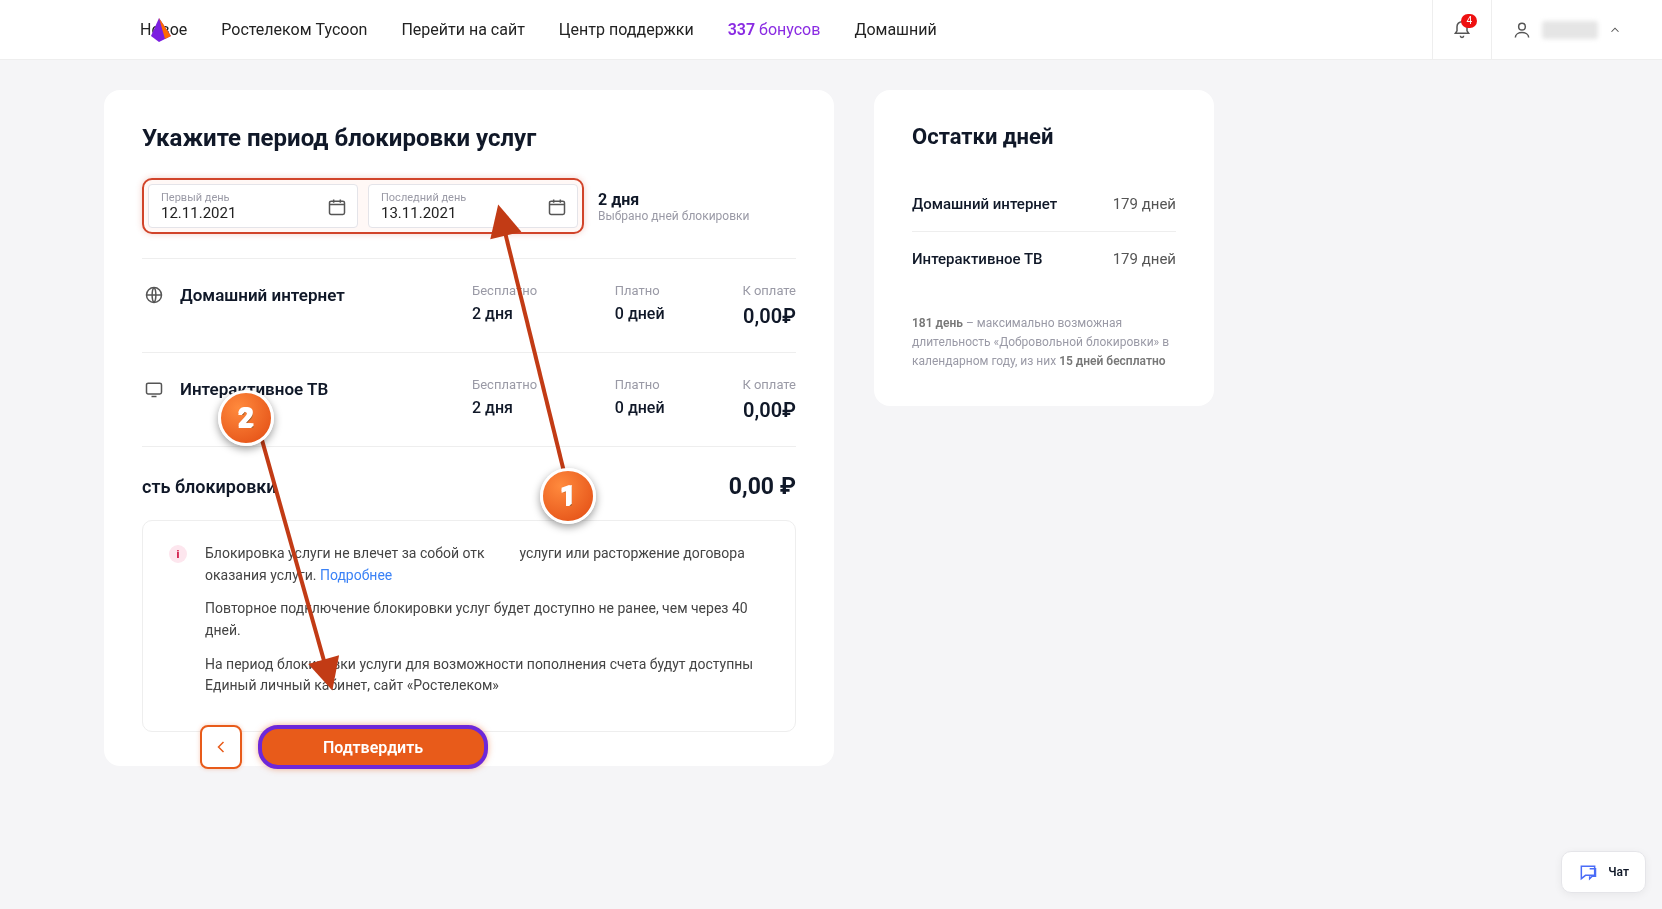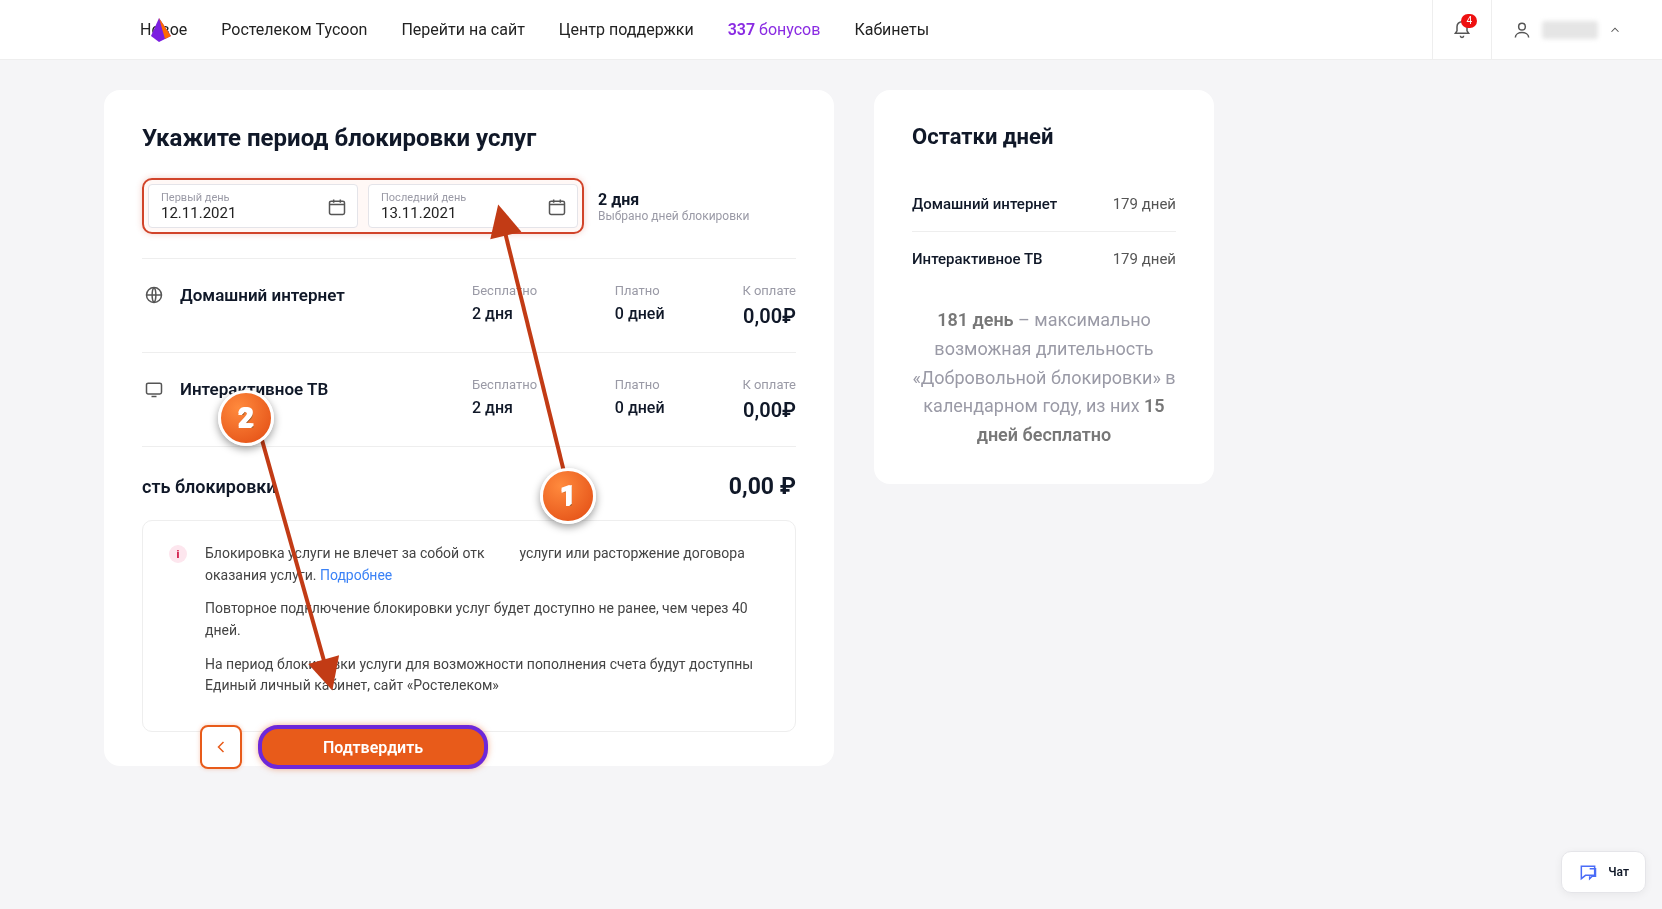--- a/index.html
+++ b/index.html
@@ -59,21 +59,21 @@
 .actions-row { display: flex; gap: 16px; margin-top: 28px; padding-left: 200px; position: absolute; bottom: 140px; left: 0; }
 .back-btn { width: 42px; height: 44px; border: 2px solid #e85b1a; border-radius: 8px; background: #fff; display: flex; align-items: center; justify-content: center; cursor: pointer; box-shadow: 0 0 4px rgba(232,91,26,.3); }
 .confirm-btn { width: 230px; height: 44px; background: #e85b1a; color: #fff; border: 4px solid #6d28d9; border-radius: 20px; font-size: 16px; font-weight: 600; cursor: pointer; box-shadow: 0 0 6px rgba(232,91,26,.5); }
 
 .side-card { width: 340px; }
 .side-card h3 { font-size: 22px; font-weight: 700; margin-bottom: 28px; }
 .remain-row { display: flex; justify-content: space-between; align-items: center; padding: 18px 0; border-bottom: 1px solid #eee; font-size: 15px; }
 .remain-row:last-of-type { border-bottom: none; }
 .remain-row .name { font-weight: 500; }
 .remain-row .days { color: #555; margin-left: 32px; }
-.side-note { font-size: 18px; color: #9a9aa6; text-align: center; line-height: 1.6; margin-top: 20px; }
+.side-note { font-size: 12px; color: #9a9aa6; text-align: left; line-height: 1.6; margin-top: 28px; }
 .side-note b { font-weight: 600; color: #777; }
 
 .chat-widget { position: fixed; bottom: 16px; right: 16px; background: #fff; border: 1px solid #e5e5e9; border-radius: 10px; padding: 10px 16px; display: flex; align-items: center; gap: 10px; font-size: 12px; font-weight: 600; cursor: pointer; box-shadow: 0 2px 8px rgba(0,0,0,.06); }
 
 .anno-marker { position: absolute; width: 56px; height: 56px; border-radius: 50%; background: radial-gradient(circle at 35% 30%, #ff8a3d, #e14a12); border: 3px solid #fff; box-shadow: 0 3px 8px rgba(0,0,0,.4); display: flex; align-items: center; justify-content: center; color: #fff; font-size: 26px; font-weight: 700; z-index: 50; text-shadow: -1px -1px 0 #fff, 1px -1px 0 #fff, -1px 1px 0 #fff, 1px 1px 0 #a63; }
 .anno-arrow { position: absolute; z-index: 49; }
 svg.icon { width: 20px; height: 20px; stroke: #555; fill: none; stroke-width: 1.8; }
 </style>
 </head>
 <body>
@@ -84,21 +84,21 @@
         <path d="M14 2 L26 20 L14 26 L6 20 Z" fill="#7b1fe0"></path>
         <path d="M14 2 L26 20 L20 23 Z" fill="#ff6a00"></path>
       </svg>
   </div>
   <nav class="nav">
     <a>Новое</a>
     <a>Ростелеком Tycoon</a>
     <a>Перейти на сайт</a>
     <a>Центр поддержки</a>
     <a class="bonus"><span class="num">337</span> <span class="txt">бонусов</span></a>
-    <a>Кабинеты</a>
+    <a>Домашний</a>
   </nav>
   <div class="topbar-right">
     <div class="bell-box">
       <svg class="icon" viewBox="0 0 24 24">
           <path d="M6 8a6 6 0 1 1 12 0v5l2 3H4l2-3V8zM10 19a2 2 0 0 0 4 0"></path>
         </svg>
       <span class="badge">4</span>
     </div>
     <div class="profile-box">
       <svg class="icon avatar-ph" viewBox="0 0 24 24">

